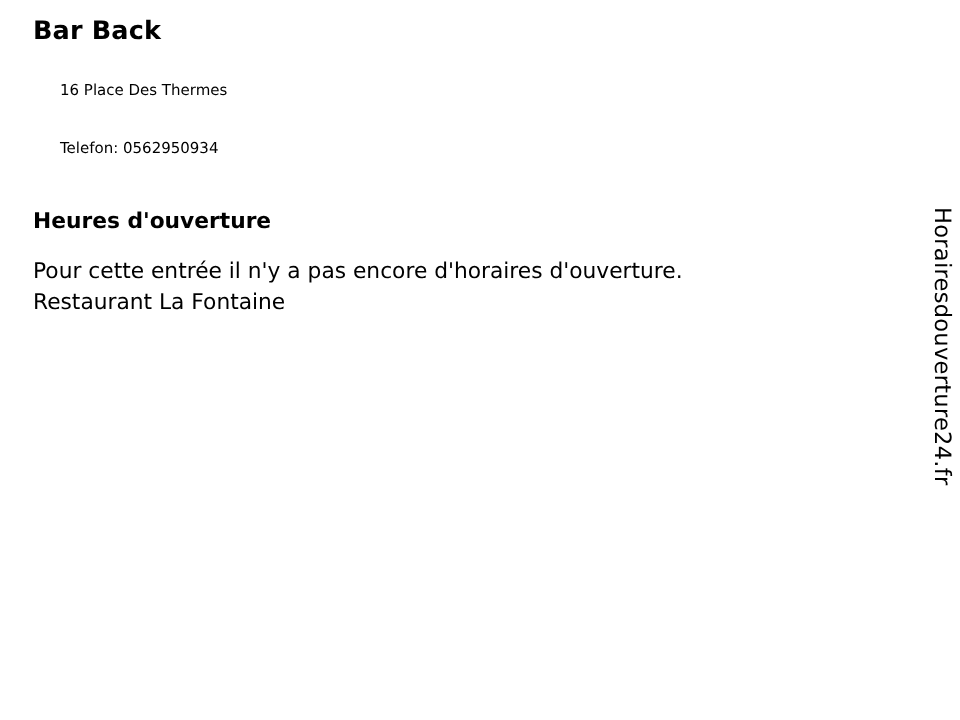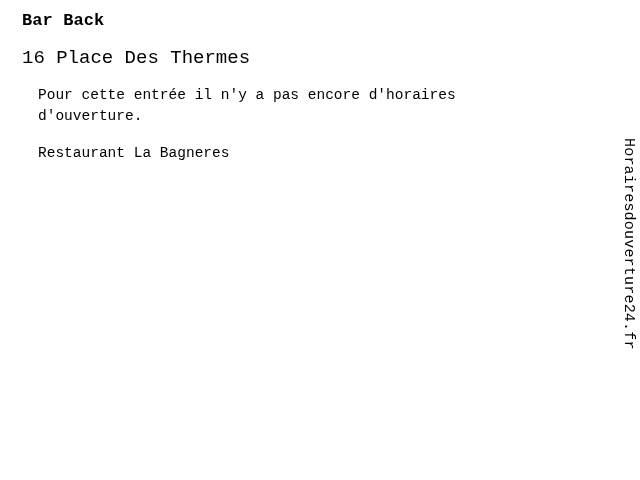--- a/index.html
+++ b/index.html
@@ -14,50 +14,49 @@
     color: #000000;
     position: relative;
     overflow: hidden;
   }
   .page {
     position: absolute;
     top: 0;
     left: 0;
     width: 640px;
     height: 428px;
-    font-family: Liberation Mono, monospace;
   }
   .content {
     position: absolute;
     left: 22px;
     top: 10px;
     width: 560px;
   }
   .title {
     font-size: 17px;
     font-weight: bold;
     margin: 0 0 16px 0;
     line-height: 22px;
     letter-spacing: 0.1px;
   }
   .addr-line {
-    font-size: 19px;
+    font-size: 10px;
     line-height: 21px;
-    margin: 0;
+    margin: 18px;
   }
   .section-head {
     font-size: 14.5px;
     font-weight: bold;
     margin: 28px 0 13px 0;
     line-height: 20px;
   }
   .body-line {
     font-size: 14.5px;
     line-height: 21px;
-    margin: 16px;
+    margin: 0;
   }
   .watermark {
     position: absolute;
     right: 3px;
     top: 138px;
     font-size: 15px;
     color: #000000;
     writing-mode: vertical-rl;
     text-orientation: mixed;
     letter-spacing: 0.2px;
@@ -68,23 +67,25 @@
 <body>
 
 <div class="page">
 
   <div class="content">
 
     <h1 class="title">Bar Back</h1>
 
     <div class="address-block">
       <p class="addr-line">16 Place Des Thermes</p>
+      <p class="addr-line">Telefon: 0562950934</p>
     </div>
 
+    <h2 class="section-head">Heures d'ouverture</h2>
     <p class="body-line">Pour cette entrée il n'y a pas encore d'horaires d'ouverture.</p>
 
-    <p class="body-line">Restaurant La Bagneres</p>
+    <p class="body-line">Restaurant La Fontaine</p>
 
   </div>
 
   <div class="watermark">Horairesdouverture24.fr</div>
 
 </div>
 
 </body></html>

